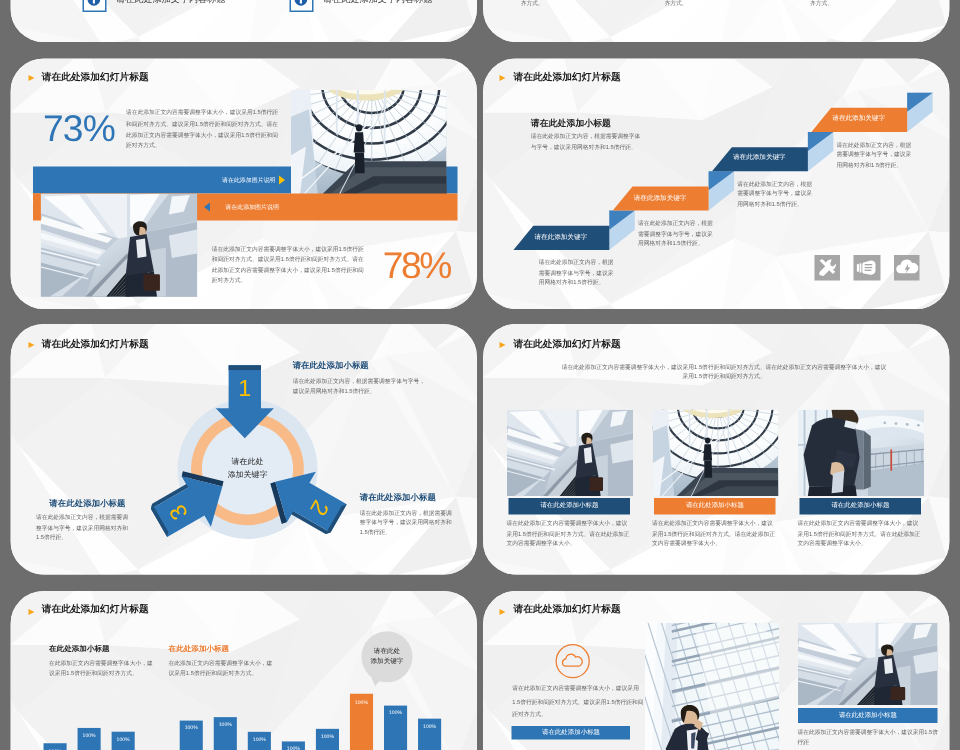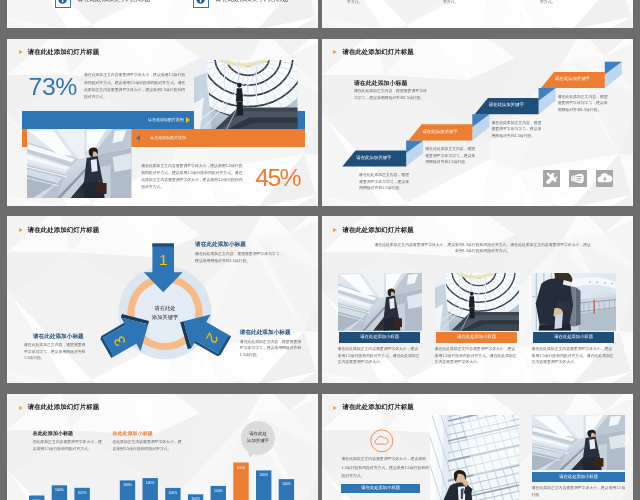--- a/index.html
+++ b/index.html
@@ -1,19 +1,19 @@
 <!DOCTYPE html>
 <html><head>
 <meta charset="utf-8">
 <style>
 html,body{margin:0;padding:0;}
 body{width:640px;height:500px;overflow:hidden;background:#6d6d6d;
   font-family:"Liberation Sans",sans-serif;}
 #grid{position:absolute;left:0;top:0;width:640px;height:500px;}
-.slide{position:absolute;width:311px;height:167px;overflow:hidden;background:#fafafa;}
+.slide{position:absolute;width:311px;height:167px;overflow:hidden;background:#fafafa;border-radius:22px;}
 .bg{position:absolute;left:0;top:0;width:311px;height:175.4px;}
 .stitle{position:absolute;left:11.8px;top:10.2px;display:flex;align-items:center;}
 .tri{width:0;height:0;border-left:4.2px solid #f8a51b;
      border-top:2.7px solid transparent;border-bottom:2.7px solid transparent;margin-right:5.0px;}
 .ttxt{font-size:6.45px;font-weight:bold;color:#1d1d1d;line-height:1;white-space:nowrap;letter-spacing:0.05px;}
 .tx{position:absolute;color:#636363;font-size:3.83px;line-height:7.2px;letter-spacing:.01px;}
 .subh{position:absolute;font-weight:bold;line-height:1;}
 .cap{position:absolute;color:#fff;font-size:3.95px;line-height:1;white-space:nowrap;letter-spacing:0.03px;}
 </style>
 </head>
@@ -255,21 +255,21 @@
               <path d="M66.5 22.5 C69.5 22 71 24 70.5 26.5 C70 29 67 29.5 66 27Z" fill="#d8b694"></path>
               <path d="M60 29 L71 27 L76 52 L57 55Z" fill="#283040"></path>
               <path d="M57 55 L76 52 L78 69 L57 69Z" fill="#202734"></path>
               <path d="M64 31 L70 30 L71 42 L65 43Z" fill="#e8ecf1"></path>
               <rect x="69" y="54" width="11" height="11" rx="0.8" fill="#3a241e"></rect>
             </g>
           </g>
         </svg>
       </div>
 <div class="tx" style="left:134.2px;top:124.2px;width:101.5px;">请在此添加正文内容需要调整字体大小，建议采用1.5倍行距和间距对齐方式。建议采用1.5倍行距和间距对齐方式。请在此添加正文内容需要调整字体大小，建议采用1.5倍行距和间距对齐方式。</div>
-<div style="position:absolute;left:248.2px;top:127.4px;font-size:24.8px;color:#ed7d31;line-height:1;letter-spacing:-1.6px">45%</div>
+<div style="position:absolute;left:248.2px;top:127.4px;font-size:24.8px;color:#ed7d31;line-height:1;letter-spacing:-1.6px">78%</div>
 </div>
 <div class="slide" style="left:321.6px;top:38.7px">
 <svg class="bg" viewBox="0 0 311 175.5">
         <use href="#bgpoly"></use>
       </svg>
 <div class="stitle">
 <span class="tri"></span>
 <span class="ttxt">请在此处添加幻灯片标题</span>
 </div>
 <div class="subh" style="left:32.3px;top:42.0px;font-size:5.9px;color:#262626;letter-spacing:0.05px">请在此处添加小标题</div>

